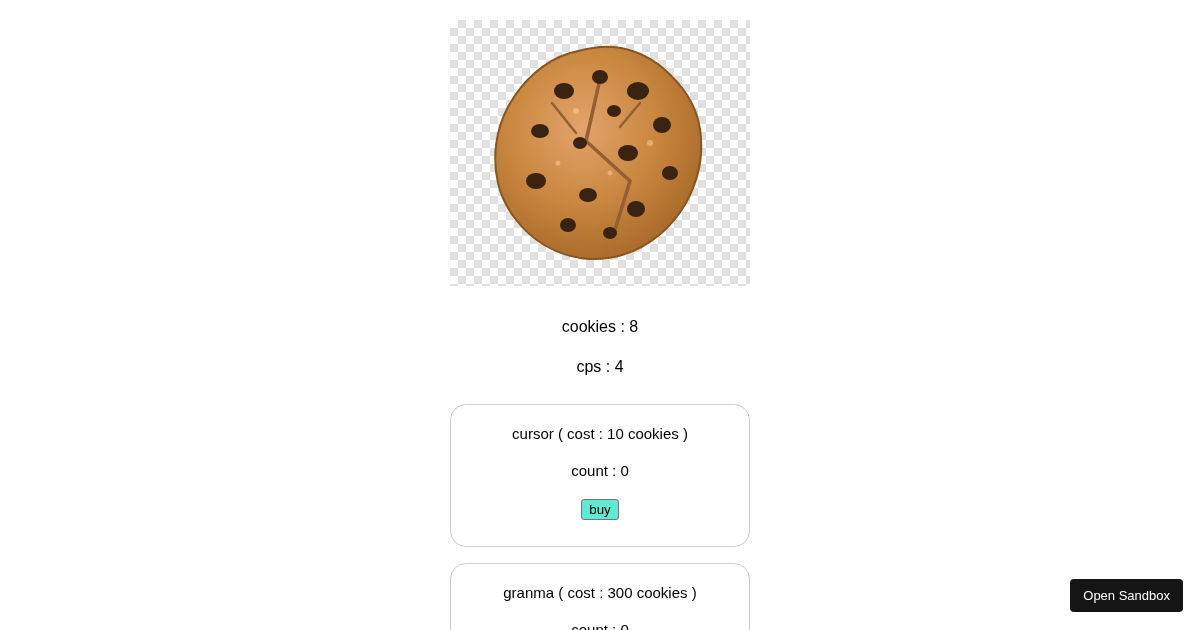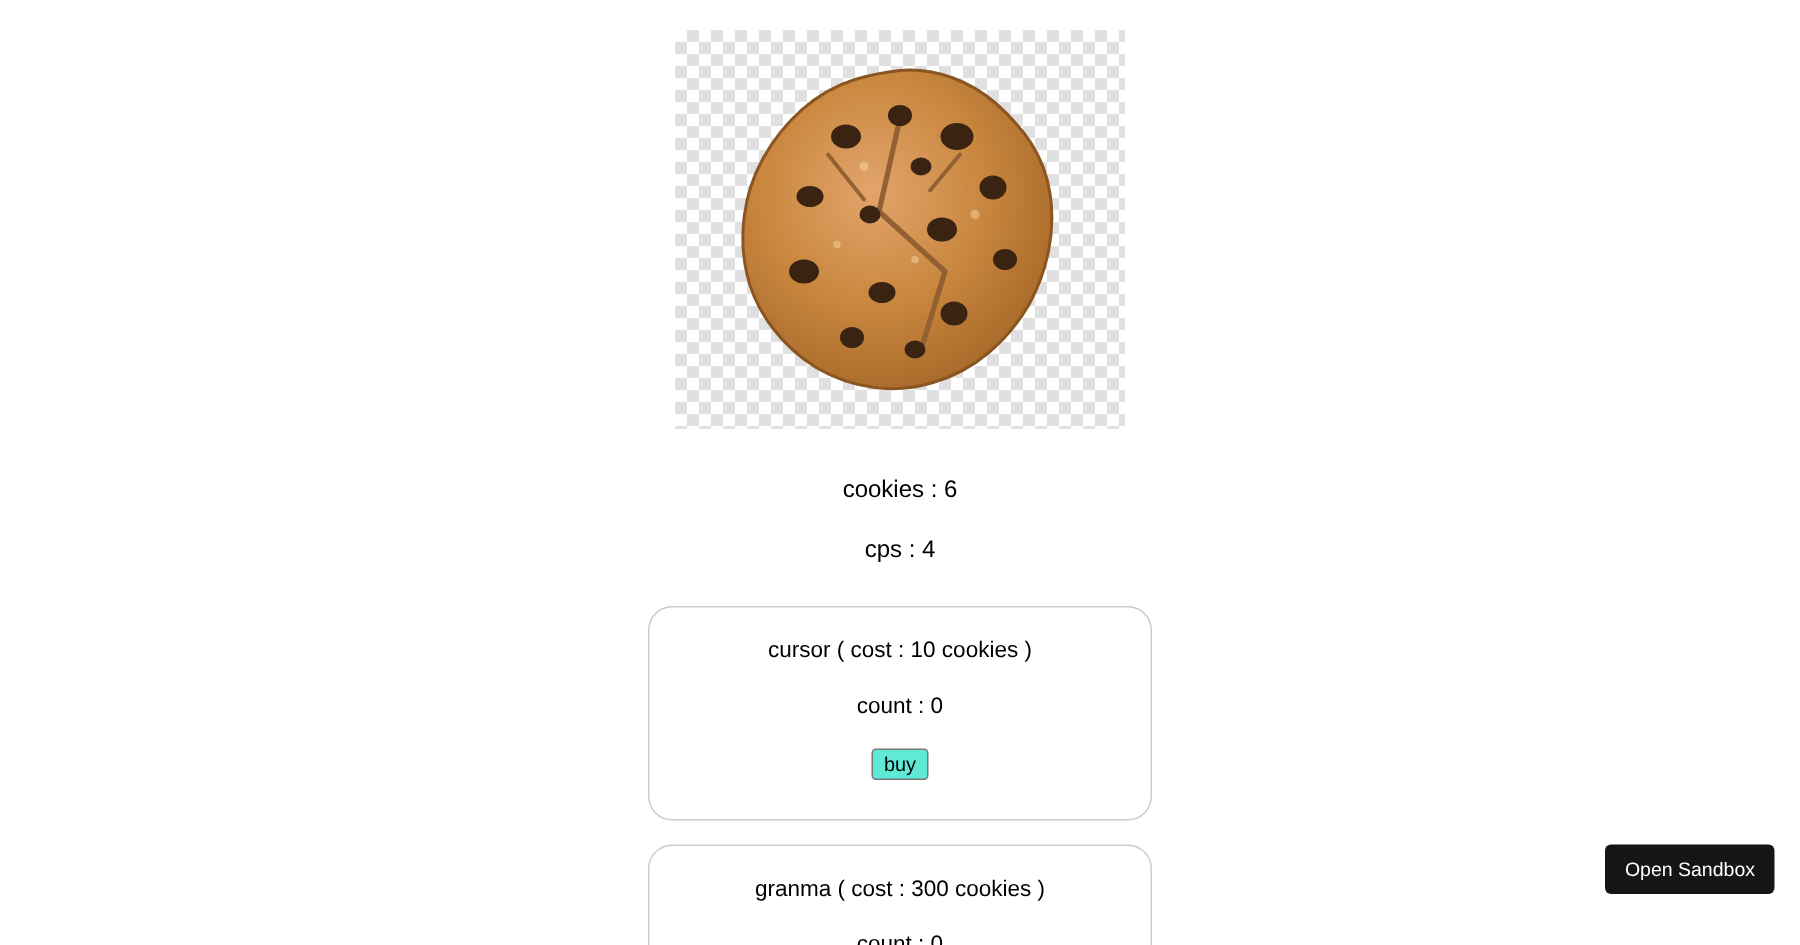--- a/index.html
+++ b/index.html
@@ -44,21 +44,21 @@
     .stats {
       text-align: center;
       margin-top: 24px;
       font-size: 16px;
       color: #000;
     }
     .stats p {
       margin: 8px 0 22px 0;
     }
     .shop-item {
-      width: 336px;
+      width: 300px;
       border: 1px solid #ccc;
       border-radius: 16px;
       padding: 20px 10px 26px 10px;
       text-align: center;
       margin-top: 6px;
       margin-bottom: 10px;
     }
     .shop-item p {
       margin: 0 0 20px 0;
       font-size: 15px;
@@ -68,21 +68,21 @@
       font-size: 13.3px;
       padding: 2px 7px;
       background: #5eead4;
       border: 1px solid #767676;
       border-radius: 3px;
       cursor: pointer;
     }
     .sandbox-btn {
       position: absolute;
       right: 17px;
-      bottom: 34px;
+      bottom: 18px;
       background: #151515;
       color: #fff;
       border: none;
       padding: 9px 13px;
       border-radius: 4px;
       font-size: 13px;
       font-family: Arial, sans-serif;
       cursor: pointer;
     }
   </style>
@@ -132,21 +132,21 @@
       <ellipse cx="134" cy="78" rx="7" ry="6" fill="#3a2311"></ellipse>
 
       <circle cx="96" cy="78" r="3" fill="#f0c893" opacity="0.7"></circle>
       <circle cx="170" cy="110" r="3" fill="#f0c893" opacity="0.6"></circle>
       <circle cx="78" cy="130" r="2.5" fill="#f0c893" opacity="0.6"></circle>
       <circle cx="130" cy="140" r="2.5" fill="#f0c893" opacity="0.6"></circle>
     </svg>
   </div>
 
   <div class="stats">
-    <p>cookies : 6</p>
+    <p>cookies : 8</p>
     <p>cps : 4</p>
   </div>
 
   <div class="shop-item">
     <p>cursor ( cost : 10 cookies )</p>
     <p>count : 0</p>
     <button class="buy-btn">buy</button>
   </div>
 
   <div class="shop-item">

